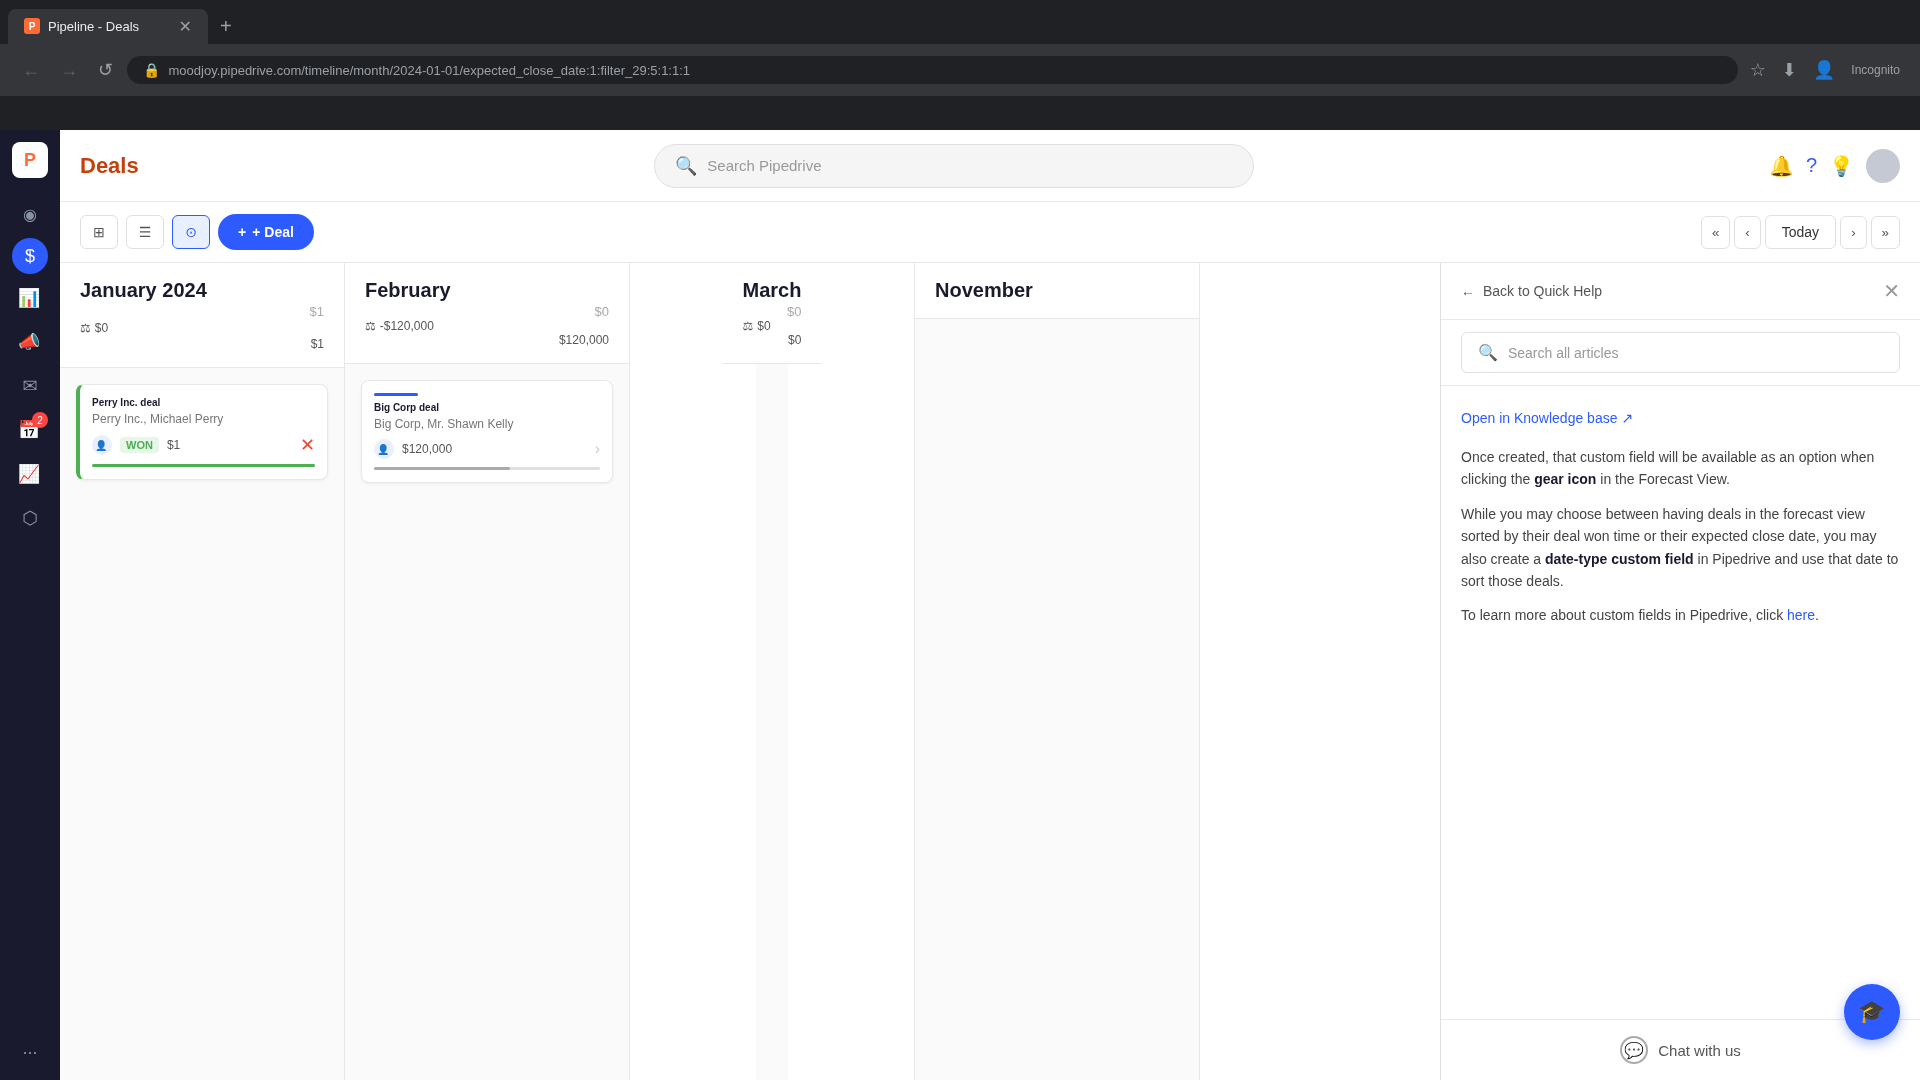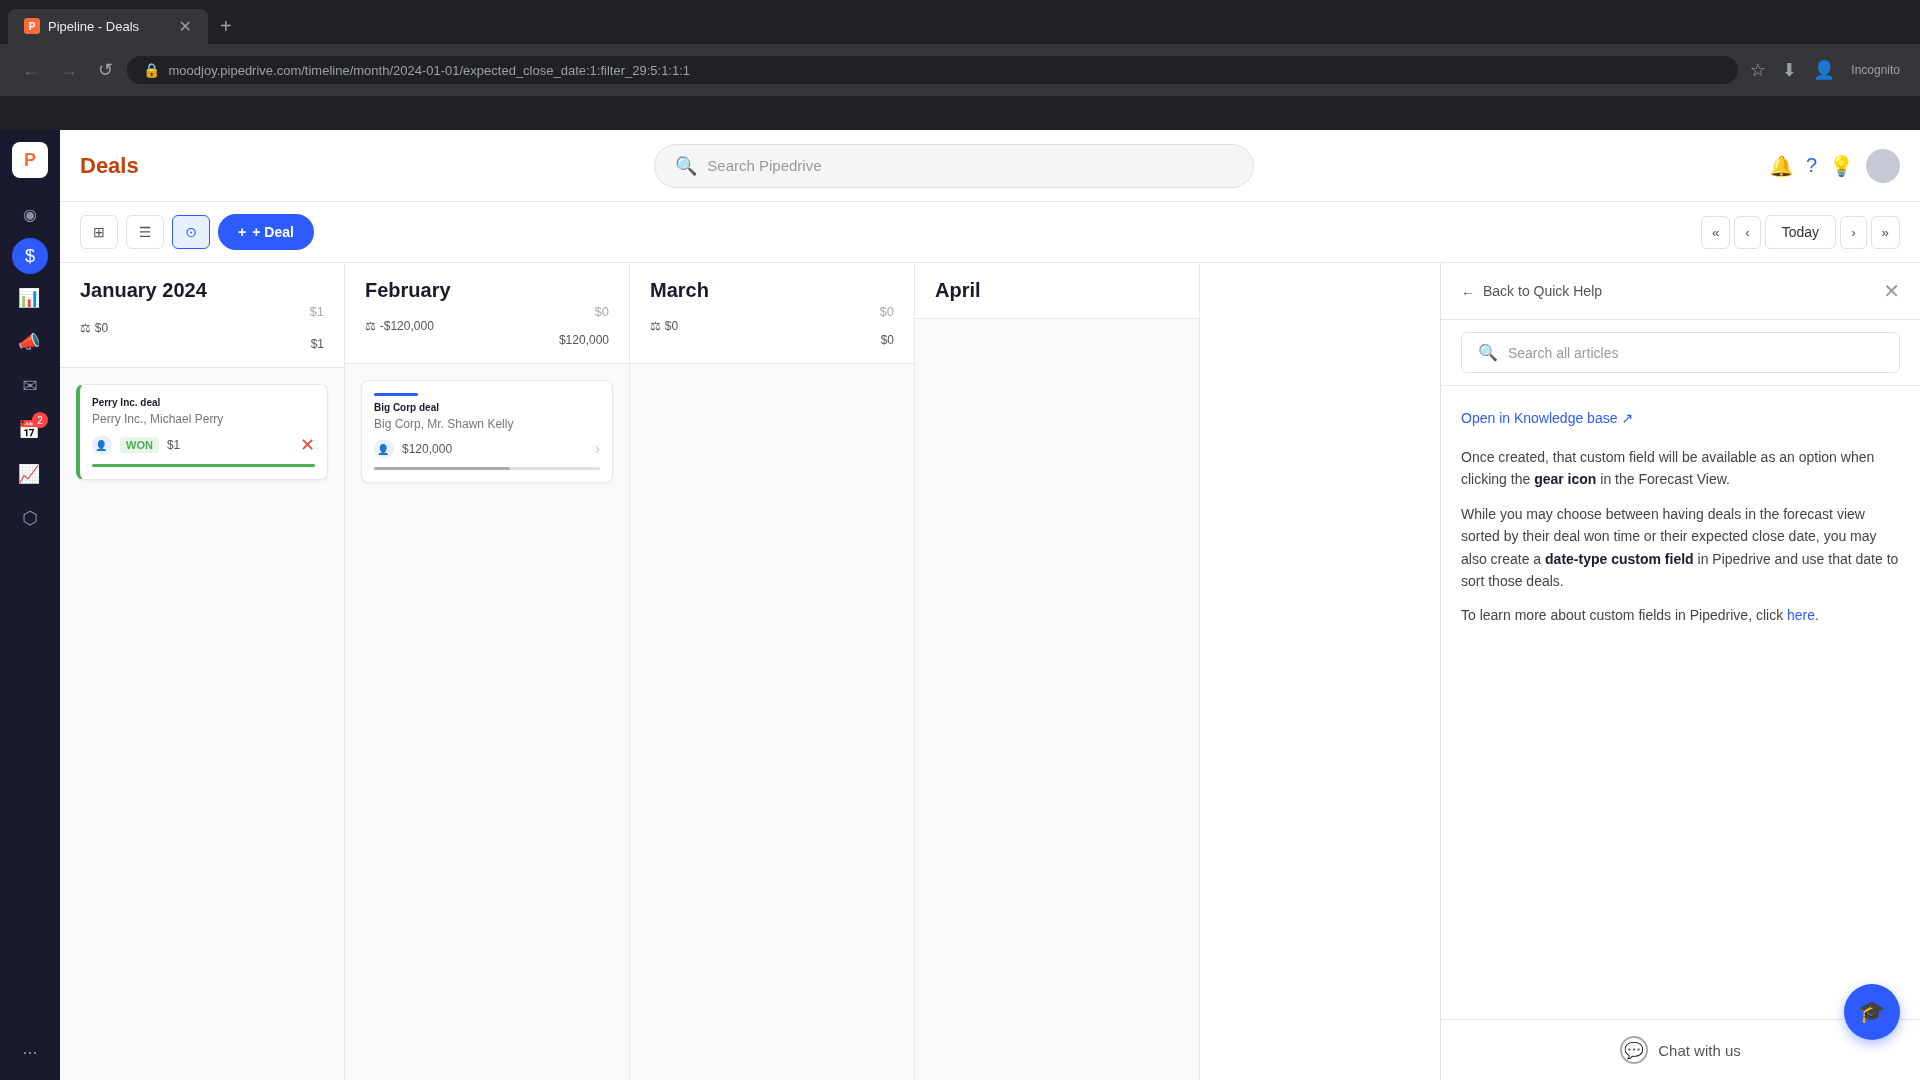--- a/index.html
+++ b/index.html
@@ -232,40 +232,40 @@
                 <span class="deal-amount">$120,000</span>
                 <span class="deal-action">›</span>
               </div>
               <div class="deal-progress-gray">
                 <div style="width:60%; height:3px; background:#aaa; border-radius:2px;"></div>
               </div>
             </div>
           </div>
         </div>
 
-        <div style="min-width:285px; display:flex; flex-direction:column; border-right:1px solid #e8e8e8;">
+        <div style="min-width:285px; display:flex; flex-direction:column; border-right:1px solid #e8e8e8;align-items:center;">
           <div style="padding:16px 20px; border-bottom:1px solid #e8e8e8; background:#fff;">
             <div style="font-size:20px; font-weight:700; color:#1a1a2e;">March</div>
             <div style="font-size:13px; color:#aaa; margin-top:2px;">
               <div style="text-align:right;">$0</div>
               <div style="display:flex; align-items:center; gap:4px; color:#555; font-size:12px;">
                 <span>⚖</span>
                 <span>$0</span>
               </div>
               <div style="text-align:right; font-size:12px; color:#555;">$0</div>
             </div>
           </div>
           <div style="flex:1; padding:16px; background:#fafafa;">
             
           </div>
         </div>
 
         <div style="min-width:285px; display:flex; flex-direction:column; border-right:1px solid #e8e8e8;">
           <div style="padding:16px 20px; border-bottom:1px solid #e8e8e8; background:#fff;">
-            <div style="font-size:20px; font-weight:700; color:#1a1a2e;">April</div>
+            <div style="font-size:20px; font-weight:700; color:#1a1a2e;">November</div>
           </div>
           <div style="flex:1; background:#fafafa;"></div>
         </div>
 
       </div>
 
       <div class="help-panel">
         <div class="help-header">
           <div class="help-back">
             <span>←</span>

